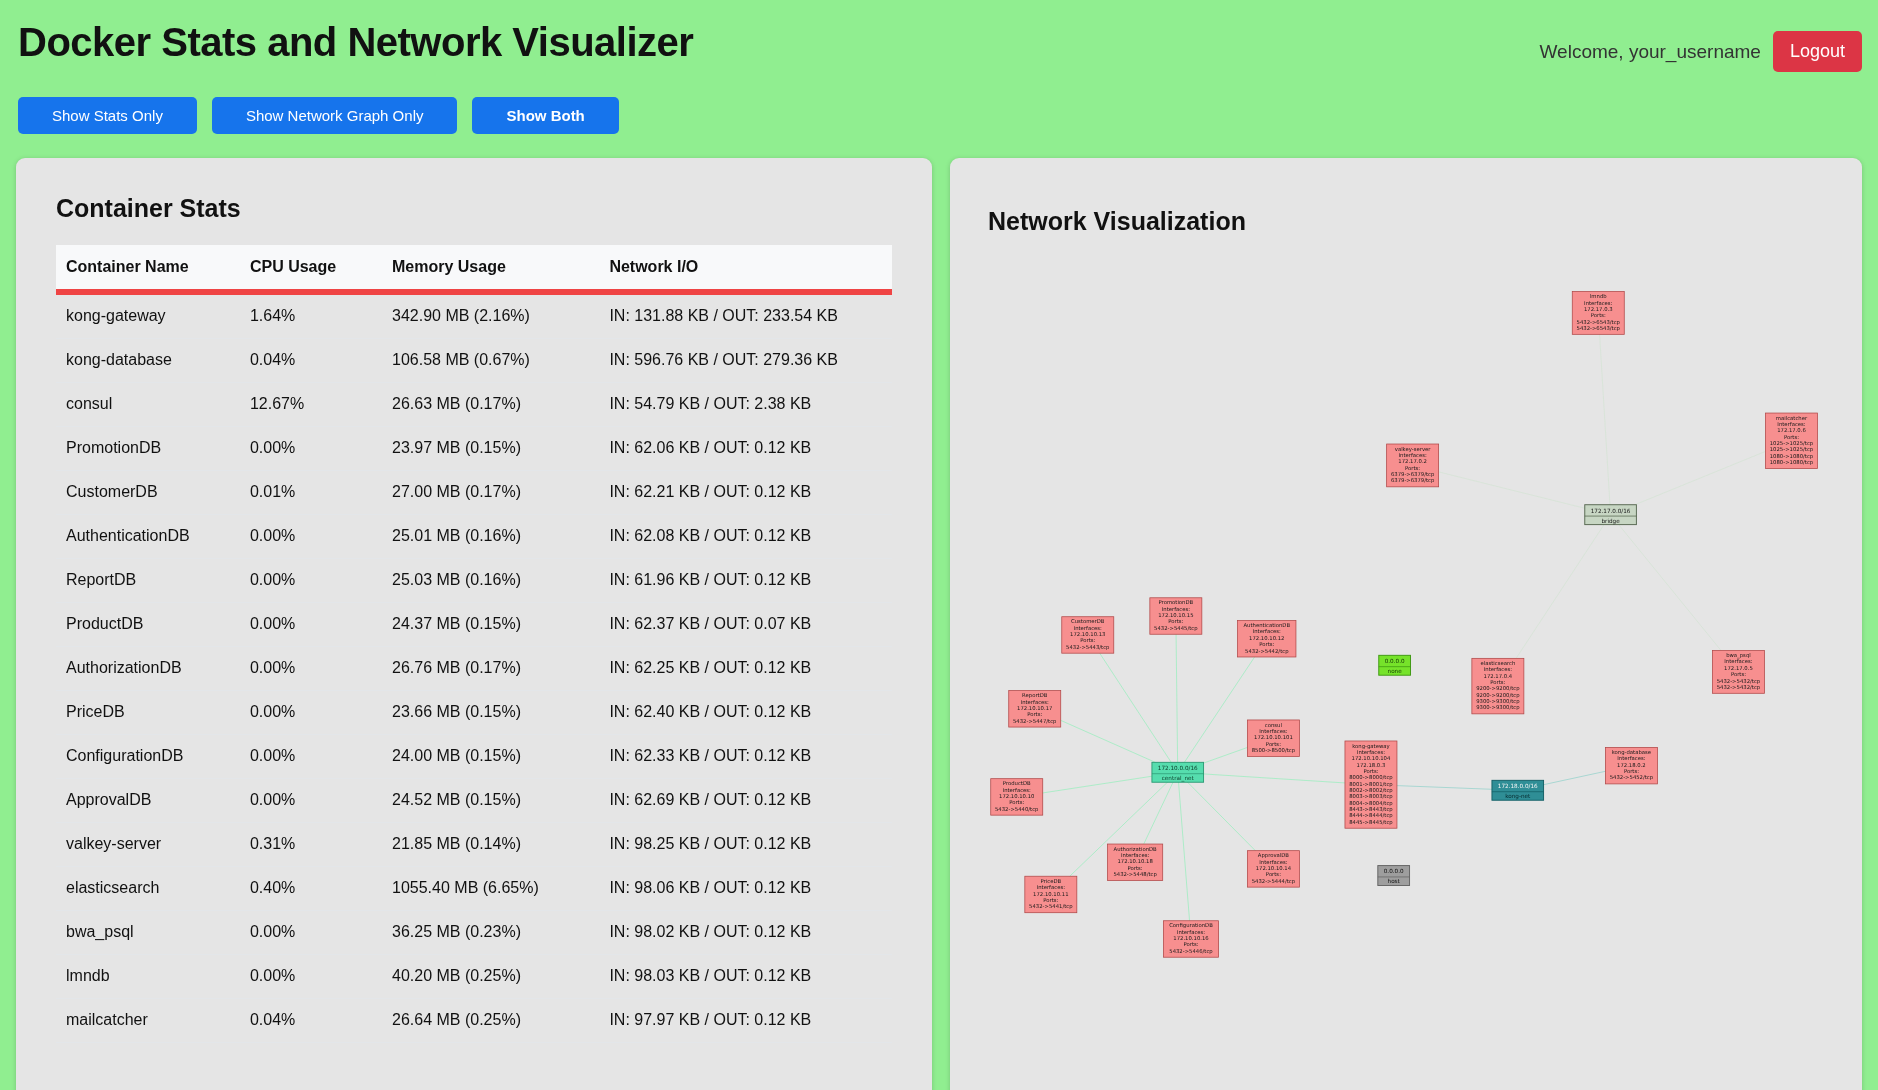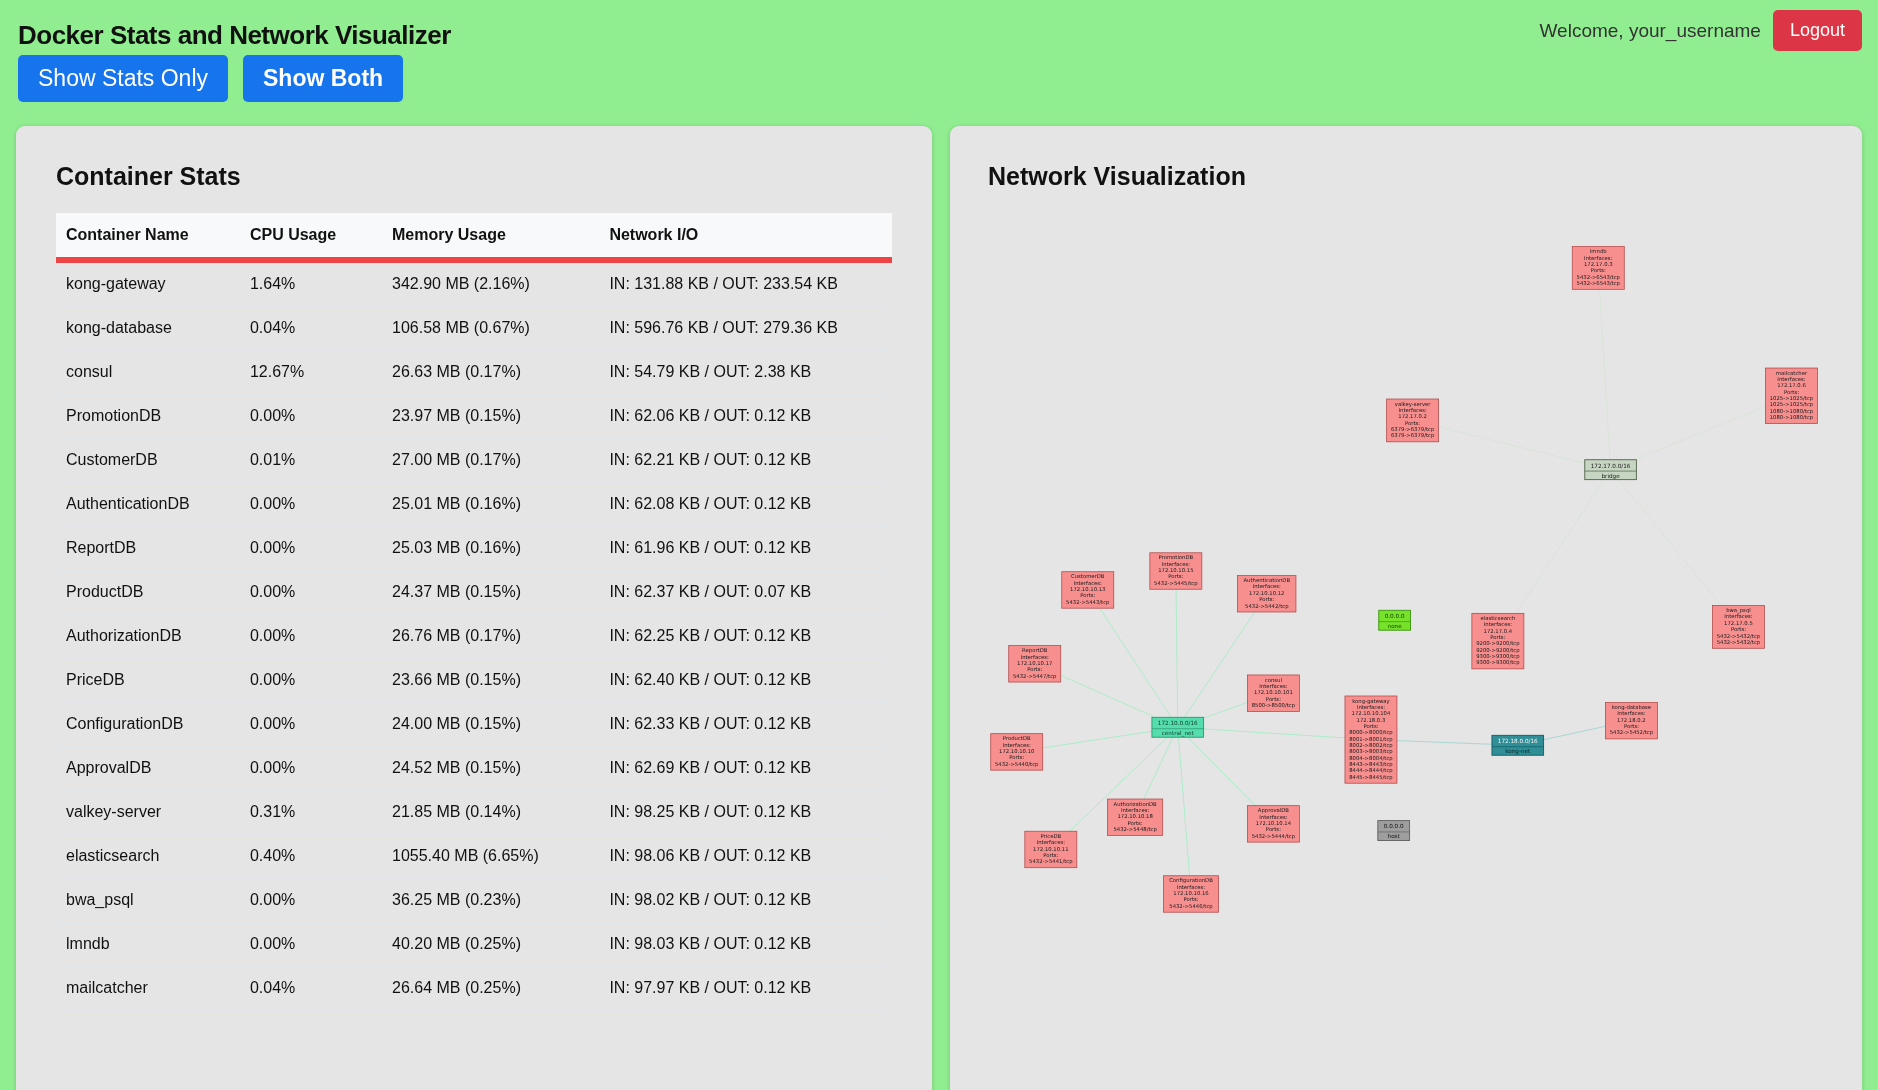--- a/index.html
+++ b/index.html
@@ -1,32 +1,32 @@
 <!DOCTYPE html>
 <html><head>
 <meta charset="utf-8">
 <style>
   html,body { margin:0; padding:0; background:#90ee90; font-family:"Liberation Sans", sans-serif; color:#111; }
   .page { padding:14px 16px 30px 16px; }
 
   .header { display:flex; justify-content:space-between; align-items:center; }
-  .page-title { font-size:26px; font-weight:700; margin:6px 0 4px 2px; letter-spacing:-0.5px; }
+  .page-title { font-size:40px; font-weight:700; margin:6px 0 32px 2px; letter-spacing:-0.5px; }
   .header-right { display:flex; align-items:center; gap:12px; margin-top:-8px; }
   .welcome { font-size:19px; color:#333; }
   .logout-btn { background:#dc3545; color:#fff; border:none; border-radius:5px; padding:10px 17px; font-size:18px; cursor:pointer; font-family:"Liberation Sans", sans-serif; }
 
   .toolbar { display:flex; gap:15px; margin:0 0 24px 2px; }
-  .tb-btn { background:#1674ec; color:#fff; border:none; border-radius:5px; padding:10px 20px; font-size:23px; cursor:pointer; font-family:"Liberation Sans", sans-serif; }
+  .tb-btn { background:#1674ec; color:#fff; border:none; border-radius:5px; padding:10px 34px; font-size:15px; cursor:pointer; font-family:"Liberation Sans", sans-serif; }
 
   .cards { display:flex; gap:18px; align-items:stretch; }
   .card { background:#e5e5e5; border-radius:9px; box-shadow:0 1px 5px rgba(0,0,0,.18); box-sizing:border-box; height:992px; overflow:hidden; }
   .card.stats { flex:0 0 916px; padding:36px 40px 14px 40px; }
   .card.net { flex:1 1 auto; padding:36px 14px 8px 14px; }
   .card-title { font-size:25px; font-weight:700; margin:0 0 22px 0; }
-  .card.net .card-title { margin-left:24px; }
+  .card.net .card-title { margin-left:24px;margin-top:13px; }
 
   table { width:100%; border-collapse:collapse; font-size:16px; table-layout:fixed; }
   thead th { background:#f8f9fa; text-align:left; font-weight:700; padding:13px 10px; border-bottom:6px solid #ef4444; }
   tbody td { padding:12px 10px 13px 10px; border-bottom:1px solid #e3e6e9; white-space:nowrap; overflow:hidden; }
 
   .graph-svg { display:block; width:100%; height:824px; }
 </style>
 </head>
 <body>
 
@@ -35,20 +35,21 @@
   <div class="header">
     <h1 class="page-title">Docker Stats and Network Visualizer</h1>
     <div class="header-right">
       <span class="welcome">Welcome, your_username</span>
       <button class="logout-btn">Logout</button>
     </div>
   </div>
 
   <div class="toolbar" id="toolbar">
       <button class="tb-btn" style="background: rgb(22, 116, 236);">Show Stats Only</button>
+      <button class="tb-btn" style="background: rgb(22, 116, 236);">Show Network Graph Only</button>
       <button class="tb-btn" style="background: rgb(22, 116, 236); font-weight: bold;">Show Both</button>
     </div>
 
   <div class="cards">
     <section class="card stats">
       <h2 class="card-title">Container Stats</h2>
       <table>
         <colgroup id="stats-cols">
             <col style="width: 22%;">
             <col style="width: 17%;">

